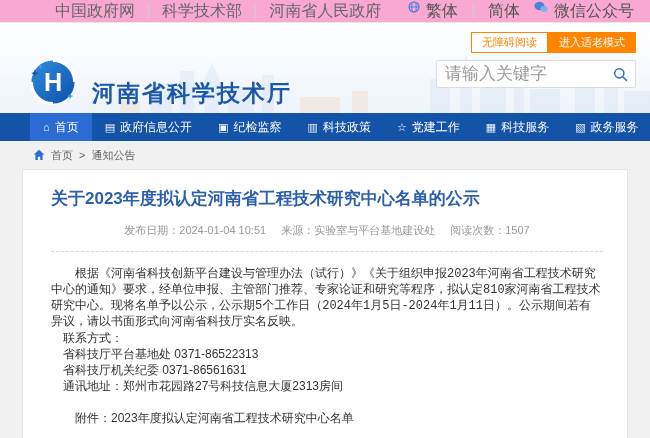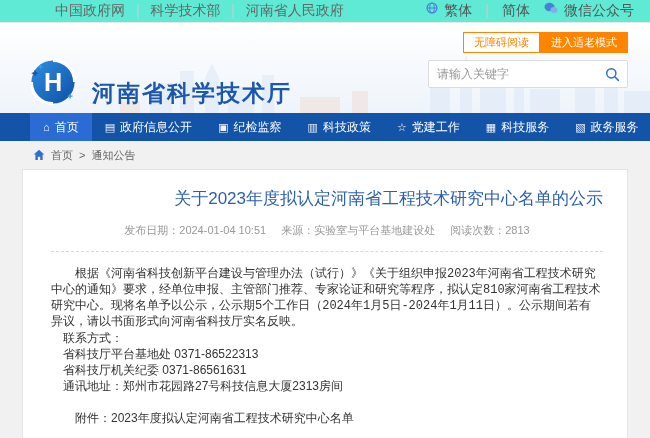--- a/index.html
+++ b/index.html
@@ -2,45 +2,45 @@
 <html><head>
 <meta charset="utf-8">
 <style>
   html,body{margin:0;padding:0;}
   body{
     width:650px;height:438px;overflow:hidden;background:#f1f1f1;
     font-family:"Liberation Sans","DejaVu Sans",sans-serif;
     -webkit-font-smoothing:antialiased;
   }
   
-  .topbar{height:22px;background:#5eead4;border-bottom:1px solid #e9e9e9;
+  .topbar{height:22px;background:#f9a8d4;border-bottom:1px solid #e9e9e9;
     display:flex;align-items:center;justify-content:space-between;
-    padding:0 16px 0 55px;font-size:14px;color:#666;}
+    padding:0 16px 0 55px;font-size:16px;color:#666;}
   .topbar a{color:#666;text-decoration:none;cursor:pointer;}
   .sep{color:#ccc;margin:0 7px;}
   .sep::before{content:"|";}
   .topbar-right{display:flex;align-items:flex-start;gap:6px;}
   .topbar-right .lang{color:#555;cursor:pointer;}
   .mini-icon{display:inline-flex;vertical-align:middle;}
   
   .header{height:90px;background:linear-gradient(#ffffff,#eef4fb);position:relative;overflow:hidden;}
   .skyline{position:absolute;left:0;bottom:0;width:100%;height:60px;pointer-events:none;}
   .brand{position:absolute;left:26px;top:13px;display:flex;align-items:center;gap:12px;}
   .brand-text .site-name{font-size:23px;font-weight:bold;color:#1b57ab;letter-spacing:2px;line-height:1.2;margin-top:44px;}
   .brand-text .site-url{font-size:16px;color:#3f74b8;letter-spacing:1px;margin-top:3px;}
-  .header-right{position:absolute;right:22px;top:9px;width:200px;}
+  .header-right{position:absolute;right:14px;top:9px;width:200px;}
   .mode-buttons{display:flex;justify-content:flex-end;}
   .mode-buttons button{font-size:11px;height:21px;padding:0 10px;cursor:pointer;
     font-family:inherit;line-height:19px;}
   .btn-access{background:#fff;color:#ff8400;border:1px solid #ff8400;}
   .btn-elder{background:#ff8400;color:#fff;border:1px solid #ff8400;}
   .search-box{margin-top:7px;height:26px;background:#fff;border:1px solid #dcdcdc;
     border-radius:2px;display:flex;align-items:center;}
   .search-box input{flex:1;border:none;outline:none;background:transparent;
-    font-size:12px;color:#333;padding:0 8px;font-family:Liberation Serif, serif;min-width:0;}
+    font-size:17px;color:#333;padding:0 8px;font-family:Liberation Serif, serif;min-width:0;}
   .search-box input::placeholder{color:#999;}
   .search-btn{width:30px;height:100%;border:none;background:transparent;cursor:pointer;
     display:flex;align-items:center;justify-content:center;padding:0;}
   
   .nav{height:28px;background:#1353a8;display:flex;align-items:stretch;padding-left:30px;}
   .nav-item{display:flex;align-items:center;gap:5px;padding:0 13px;color:#fff;
     font-size:12px;cursor:pointer;white-space:nowrap;}
   .nav-item.active{background:#2a6cd3;}
   .nav-divider{width:1px;height:13px;background:rgba(255,255,255,.28);align-self:center;}
   .nicon{font-size:11px;line-height:1;opacity:.92;}
@@ -51,21 +51,21 @@
   .nicon-star::before{content:"☆";}
   .nicon-doc4::before{content:"▦";}
   .nicon-case::before{content:"▧";}
   
   .breadcrumb{height:28px;display:flex;align-items:center;padding-left:33px;
     font-size:11px;color:#666;gap:6px;}
   .breadcrumb .crumb{cursor:pointer;}
   
   .card{margin:0 22px;background:#fff;border:1px solid #e5e5e5;
     min-height:272px;padding:18px 24px 16px 28px;box-sizing:border-box;}
-  .art-title{text-align:right;font-size:17px;font-weight:normal;color:#2b5fae;line-height:1.3;}
+  .art-title{text-align:left;font-size:17px;font-weight:bold;color:#2b5fae;line-height:1.3;}
   .art-meta{text-align:center;font-size:11px;color:#999;margin-top:13px;
     padding-bottom:13px;border-bottom:1px dashed #d9d9d9;}
   .art-meta span{margin:0 6px;}
   .art-body{margin-top:14px;font-size:12px;color:#333;line-height:16px;}
   .para{text-indent:2em;font-family:Liberation Mono, monospace;}
   .contact{padding-left:1em;}
   .attach{margin-top:16px;padding-left:2em;}
   .attach-name{cursor:pointer;}
 </style>
 </head>
@@ -212,21 +212,21 @@
   <span class="crumb">首页</span>
   <span>&gt;</span>
   <span class="crumb">通知公告</span>
 </div>
 
 <div class="card">
   <div class="art-title">关于2023年度拟认定河南省工程技术研究中心名单的公示</div>
   <div class="art-meta">
     <span>发布日期：2024-01-04 10:51</span>
     <span>来源：实验室与平台基地建设处</span>
-    <span>阅读次数：2813</span>
+    <span>阅读次数：1507</span>
   </div>
   <div class="art-body">
     <div class="para">根据《河南省科技创新平台建设与管理办法（试行）》《关于组织申报2023年河南省工程技术研究中心的通知》要求，经单位申报、主管部门推荐、专家论证和研究等程序，拟认定810家河南省工程技术研究中心。现将名单予以公示，公示期5个工作日（2024年1月5日-2024年1月11日）。公示期间若有异议，请以书面形式向河南省科技厅实名反映。</div>
     <div class="contact">联系方式：</div>
     <div class="contact">省科技厅平台基地处  0371-86522313</div>
     <div class="contact">省科技厅机关纪委   0371-86561631</div>
     <div class="contact">通讯地址：郑州市花园路27号科技信息大厦2313房间</div>
     <div class="attach">
       <span>附件：</span><span class="attach-name">2023年度拟认定河南省工程技术研究中心名单</span>
     </div>

